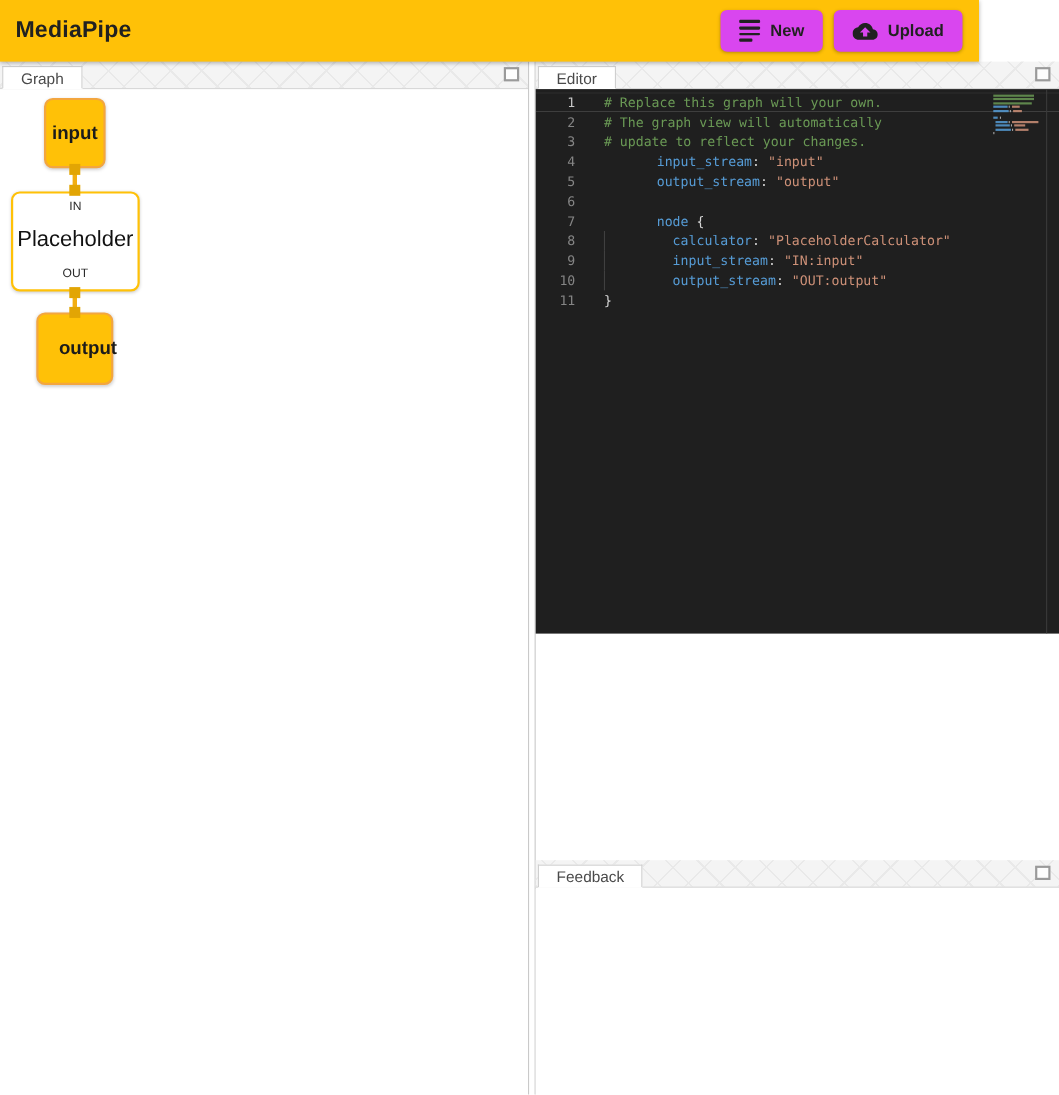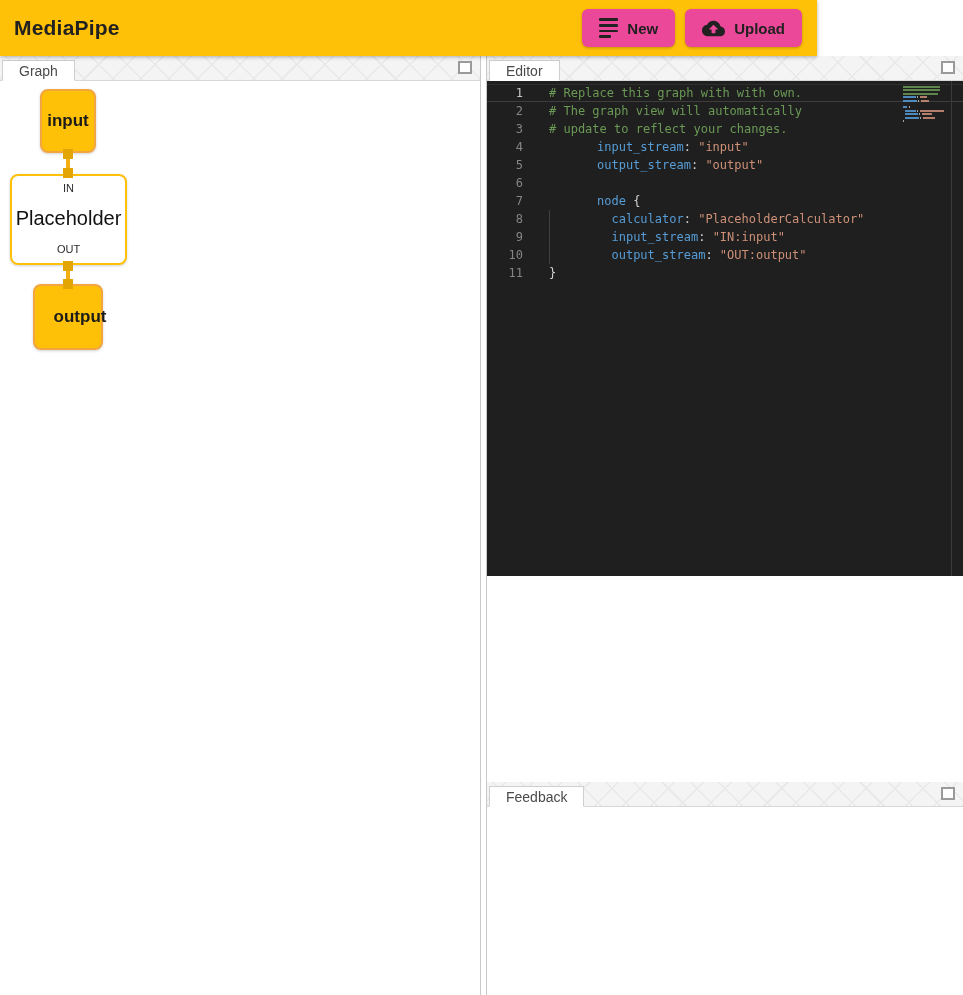--- a/index.html
+++ b/index.html
@@ -1,28 +1,28 @@
 <!DOCTYPE html>
 <html><head>
 <meta charset="utf-8">
 <style>
   * { margin:0; padding:0; box-sizing:border-box; }
   html,body { width:963px; height:995px; overflow:hidden;
     font-family:"Liberation Sans", sans-serif; background:#ffffff; }
 
   
   .header {
-    position:absolute; left:0; top:0; width:817px; height:56px;
+    position:absolute; left:0; top:0; width:890px; height:56px;
     background:#FFC107; display:flex; align-items:center;
     box-shadow:0 1px 4px rgba(0,0,0,0.3); z-index:50;
   }
   .header-title { font-size:21px; font-weight:700; color:#212121; padding-left:14px; letter-spacing:0.2px; }
   .header-actions { margin-left:auto; display:flex; gap:10px; padding-right:15px; }
   .hbtn {
-    height:38px; background:#ec4899; border:none; border-radius:6px;
+    height:38px; background:#d946ef; border:none; border-radius:6px;
     display:flex; align-items:center; gap:9px; padding:0 17px;
     font-family:"Liberation Sans", sans-serif;
     font-size:15px; font-weight:700; color:#212121; cursor:pointer;
     box-shadow:0 1px 3px rgba(0,0,0,0.25);
   }
   .subject-icon { display:flex; flex-direction:column; gap:3px; width:19px; }
   .subject-icon i { display:block; height:2.6px; background:#212121; border-radius:1px; }
   .subject-icon i:nth-child(4) { width:12px; }
   .cloud-icon svg { display:block; }
 
@@ -164,21 +164,21 @@
 
   <div class="editor-panel">
     <div class="tabbar">
       <div class="tab">
         <span>Editor</span>
       </div>
       <div class="panel-icon"></div>
     </div>
     <div class="code-area">
       <div id="code-lines">
-          <div class="code-row current"><span class="gutter active">1</span><span class="code-text"><span class="tok-comment"># Replace this graph with with own.</span></span></div>
+          <div class="code-row current"><span class="gutter active">1</span><span class="code-text"><span class="tok-comment"># Replace this graph will your own.</span></span></div>
           <div class="code-row"><span class="gutter">2</span><span class="code-text"><span class="tok-comment"># The graph view will automatically</span></span></div>
           <div class="code-row"><span class="gutter">3</span><span class="code-text"><span class="tok-comment"># update to reflect your changes.</span></span></div>
           <div class="code-row"><span class="gutter">4</span><span class="code-text"><span class="tok-key">input_stream</span><span class="tok-punct">:</span><span class="tok-plain"> </span><span class="tok-string">"input"</span></span></div>
           <div class="code-row"><span class="gutter">5</span><span class="code-text"><span class="tok-key">output_stream</span><span class="tok-punct">:</span><span class="tok-plain"> </span><span class="tok-string">"output"</span></span></div>
           <div class="code-row"><span class="gutter">6</span><span class="code-text"></span></div>
           <div class="code-row"><span class="gutter">7</span><span class="code-text"><span class="tok-key">node</span><span class="tok-plain"> </span><span class="tok-punct">{</span></span></div>
           <div class="code-row"><span class="gutter">8</span><span class="code-text"><span class="indent-guide"></span><span class="tok-plain">  </span><span class="tok-key">calculator</span><span class="tok-punct">:</span><span class="tok-plain"> </span><span class="tok-string">"PlaceholderCalculator"</span></span></div>
           <div class="code-row"><span class="gutter">9</span><span class="code-text"><span class="indent-guide"></span><span class="tok-plain">  </span><span class="tok-key">input_stream</span><span class="tok-punct">:</span><span class="tok-plain"> </span><span class="tok-string">"IN:input"</span></span></div>
           <div class="code-row"><span class="gutter">10</span><span class="code-text"><span class="indent-guide"></span><span class="tok-plain">  </span><span class="tok-key">output_stream</span><span class="tok-punct">:</span><span class="tok-plain"> </span><span class="tok-string">"OUT:output"</span></span></div>
           <div class="code-row"><span class="gutter">11</span><span class="code-text"><span class="tok-punct">}</span></span></div>

